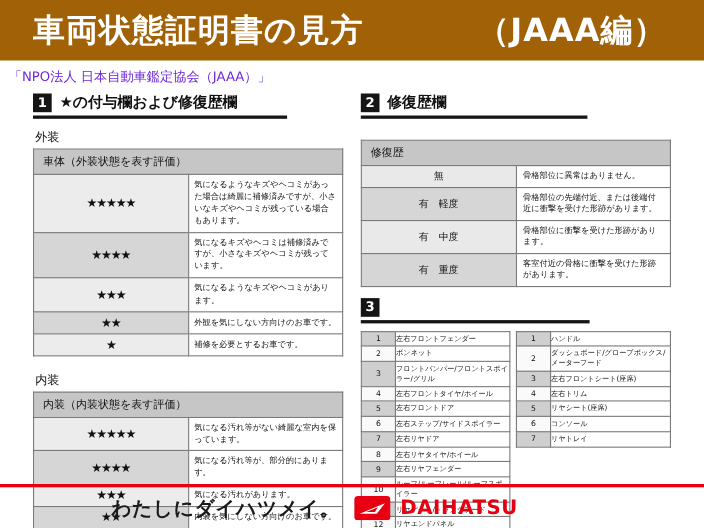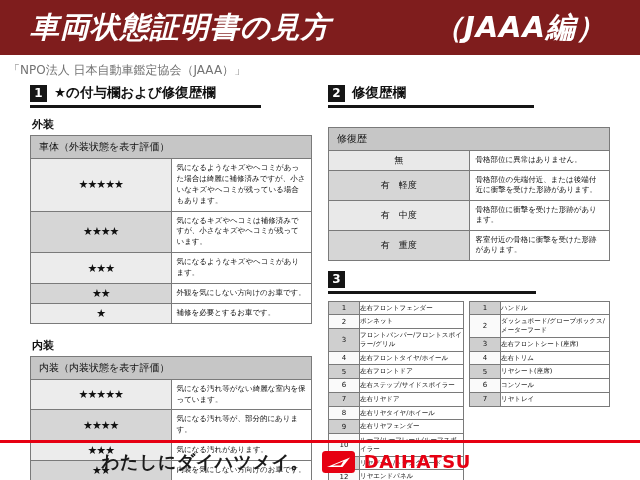--- a/index.html
+++ b/index.html
@@ -6,49 +6,48 @@
   body {
     width:640px; height:480px; background:#ffffff;
     font-family:"DejaVu Sans","Liberation Sans",sans-serif;
     color:#1a1a1a; overflow:hidden;
   }
   .page { position:relative; width:640px; height:480px; background:#fff; }
 
   
   .banner {
     position:absolute; top:0; left:0; width:640px; height:55px;
-    background:#7f1d1d; box-sizing:border-box;
+    background:#a16207; box-sizing:border-box;
     display:flex; align-items:center; justify-content:space-between;
     padding:0 34px 0 30px;
-    font-style:italic;
   }
   .banner .t { color:#fff; font-weight:bold; font-size:29px; letter-spacing:1px; white-space:nowrap; }
 
-  .subtitle { position:absolute; top:62px; left:8px; font-size:12px; color:#737373; white-space:nowrap; }
+  .subtitle { position:absolute; top:62px; left:8px; font-size:12px; color:#6d28d9; white-space:nowrap; }
 
   
   .col-left  { position:absolute; left:30px;  top:84px; width:282px; }
   .col-right { position:absolute; left:328px; top:84px; width:282px; }
 
   
   .sec-head {
     display:flex; align-items:center; gap:7px;
     border-bottom:3px solid #151515; padding-bottom:3px;
   }
   .sec-head .num {
     width:17px; height:17px; background:#151515; color:#fff;
     font-weight:bold; font-size:12px; line-height:17px;
     display:flex; align-items:center; justify-content:center; flex:0 0 17px;
   }
   .sec-head .ttl { font-weight:bold; font-size:13.5px; color:#111; white-space:nowrap; }
   .sec1 { width:231px; }
   .sec2 { width:206px; }
   .sec3 { width:208px; margin-top:10px; }
 
-  .grouplabel { font-weight:bold; font-size:11px; margin:9px 0 3px 2px; color:#111; }
+  .grouplabel { font-weight:normal; font-size:11px; margin:9px 0 3px 2px; color:#111; }
 
   
   table { border-collapse:collapse; width:100%; table-layout:fixed; }
   th, td { border:1px solid #7a7a7a; box-sizing:border-box; }
   .thc {
     background:#c6c6c6; font-weight:normal; text-align:left;
     font-size:10px; padding:4px 8px; height:16px; color:#111;
   }
 
   

